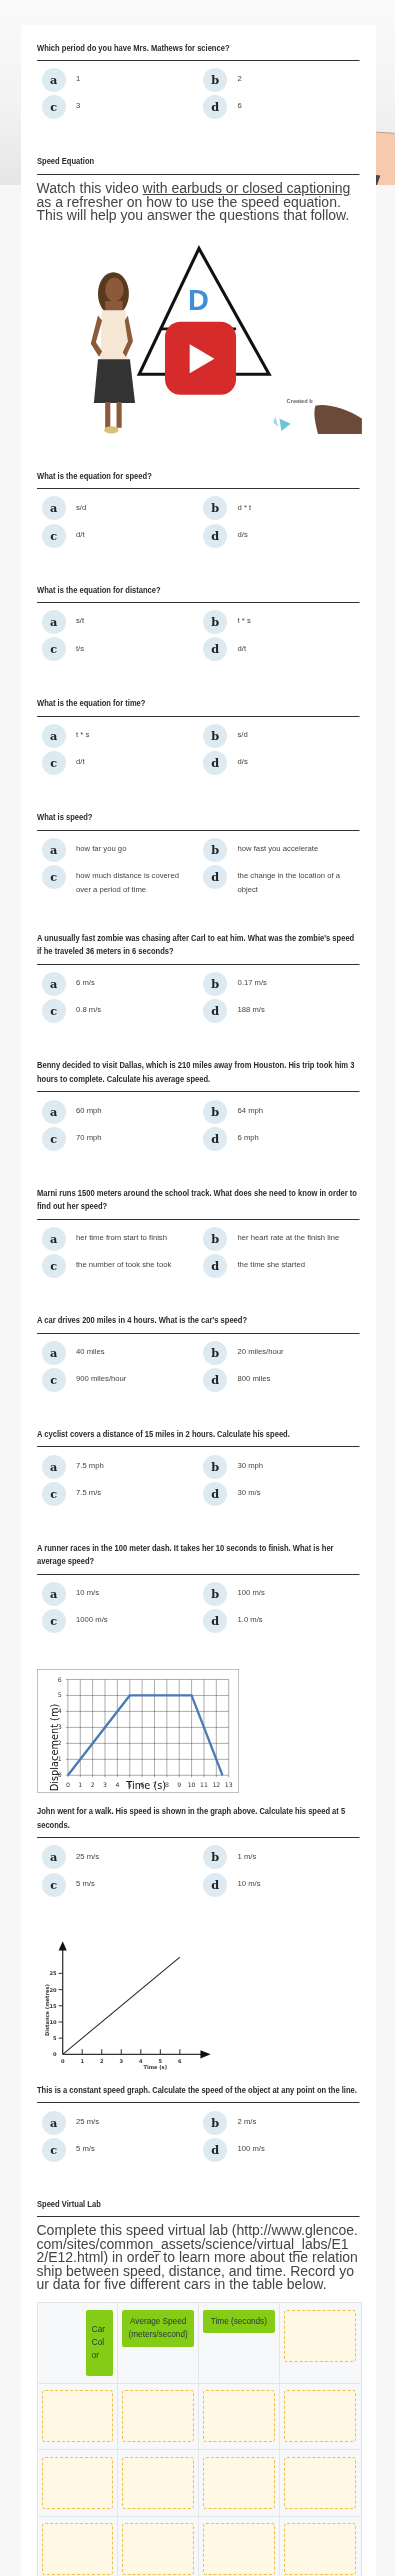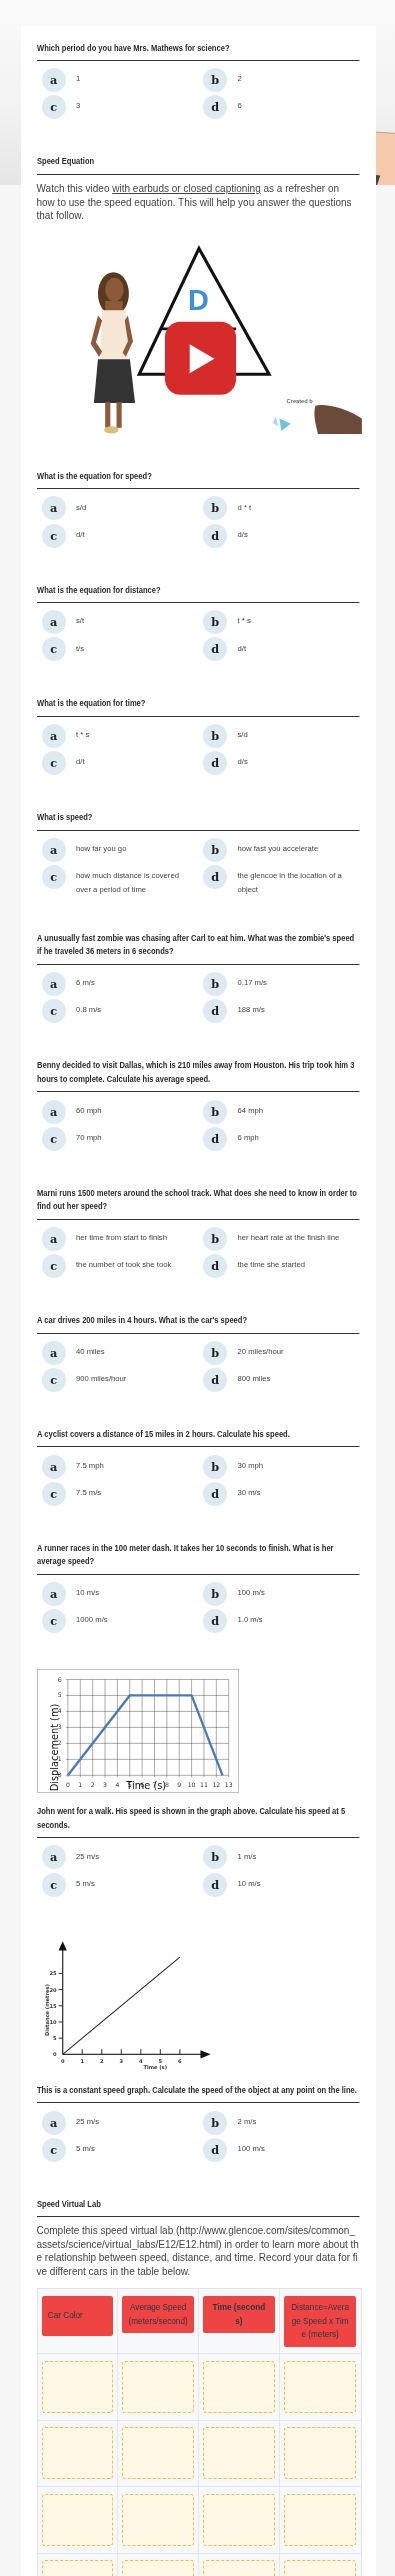--- a/index.html
+++ b/index.html
@@ -15,28 +15,28 @@
   .hero svg.hand{position:absolute;left:222px;top:118px}
   .card{position:relative;width:355px;margin:-160px auto 0;background:#fff;padding:16.5px 16px 20.6px}
   .section{margin-bottom:36px}
   .q-title{font-family:"Liberation Sans Narrow","Liberation Sans",sans-serif;font-weight:bold;font-size:8.8px;line-height:13.4px;color:#2b2b2b;
     transform:scaleX(.86);transform-origin:left;width:116%;padding-bottom:5.2px;border-bottom:0.5px solid #333;margin-bottom:7.2px}
   .opts{display:grid;grid-template-columns:1fr 1fr;row-gap:3.1px;column-gap:0}
   .opt{display:flex;align-items:flex-start;min-height:24px;cursor:pointer}
   .bubble{flex:0 0 24px;width:24px;height:24px;border-radius:50%;background:#deeaf1;display:flex;align-items:center;justify-content:center;
     font:bold 11.3px "DejaVu Serif",serif;color:#222;margin-left:5.2px;margin-right:10.3px}
   .opt-text{font-size:7.7px;line-height:13.4px;color:#444;padding-top:4.1px;padding-right:5.2px}
-  .desc{font-size:10px;line-height:13.4px;color:#444;margin-bottom:10.3px}
+  .desc{font-size:14px;line-height:13.4px;color:#444;margin-bottom:10.3px}
   .desc u{text-decoration:underline}
   .video{position:relative;width:325px;height:201px;background:#fff;margin-bottom:15.5px;overflow:hidden}
   .graph{margin:26px 0 10.3px}
   .lab-table{width:325px;border:0.5px solid #e3e3e3;background:#f7f8fa;display:grid;grid-template-columns:repeat(4,1fr)}
   .cell{border-right:0.5px solid #e6e6e6;border-bottom:0.5px solid #e6e6e6;padding:6.7px 4.1px 6.7px 4.1px;min-height:65px}
   .cell:nth-child(4n){border-right:none}
-  .hcell{background:#ef4444;border-radius:2.1px;color:#283842;font-size:8.2px;line-height:13.4px;padding:5.2px 6.2px;text-align:center}
+  .hcell{background:#84cc16;border-radius:2.1px;color:#283842;font-size:8.2px;line-height:13.4px;padding:5.2px 6.2px;text-align:center}
   .hcell.left{text-align:left;padding-top:13px;padding-bottom:13.4px}
   .in{height:52px;border:1px dashed #f1be4a;border-radius:3.1px;background:#fff8e4}
   .rowcell{min-height:66px;padding:6.7px 4.1px}
 </style>
 </head>
 <body>
 
 <div class="hero">
   <div class="speed">SPEED</div>
   <div class="eq"></div>
@@ -188,21 +188,21 @@
           <div class="opt">
             <span class="bubble">b</span>
             <span class="opt-text">how fast you accelerate</span>
           </div>
           <div class="opt">
             <span class="bubble">c</span>
             <span class="opt-text">how much distance is covered over a period of time</span>
           </div>
           <div class="opt">
             <span class="bubble">d</span>
-            <span class="opt-text">the glencoe in the location of a object</span>
+            <span class="opt-text">the change in the location of a object</span>
           </div>
         </div>
       </div>
       <div class="section">
         <div class="q-title">A unusually fast zombie was chasing after Carl to eat him. What was the zombie's speed if he traveled 36 meters in 6 seconds?</div>
         <div class="opts">
           <div class="opt">
             <span class="bubble">a</span>
             <span class="opt-text">6 m/s</span>
           </div>
@@ -464,30 +464,27 @@
           <span class="opt-text">100 m/s</span>
         </div>
       </div>
     </div>
 
   <div class="section" style="margin-bottom:20.6px">
     <div class="q-title">Speed Virtual Lab</div>
     <div class="desc" style="word-break:break-all">Complete this speed virtual lab (http://www.glencoe.com/sites/common_assets/science/virtual_labs/E12/E12.html) in order to learn more about the relationship between speed, distance, and time.  Record your data for five different cars in the table below.</div>
     <div class="lab-table" id="lab-table">
         <div class="cell">
-          <div class="hcell left" style="word-break: break-all;">Car Color</div>
+          <div class="hcell left" style="word-break: break-all; margin-left: 44px;">Car Color</div>
         </div>
         <div class="cell">
           <div class="hcell" style="word-break: break-all;">Average Speed (meters/second)</div>
         </div>
         <div class="cell">
-          <div class="hcell" style="word-break: break-all; font-weight: bold;">Time (seconds)</div>
-        </div>
-        <div class="cell">
-          <div class="hcell" style="word-break: break-all;">Distance=Average Speed x Time (meters)</div>
+          <div class="hcell" style="word-break: break-all;">Time (seconds)</div>
         </div>
         <div class="cell rowcell">
           <div class="in"></div>
         </div>
         <div class="cell rowcell">
           <div class="in"></div>
         </div>
         <div class="cell rowcell">
           <div class="in"></div>
         </div>

